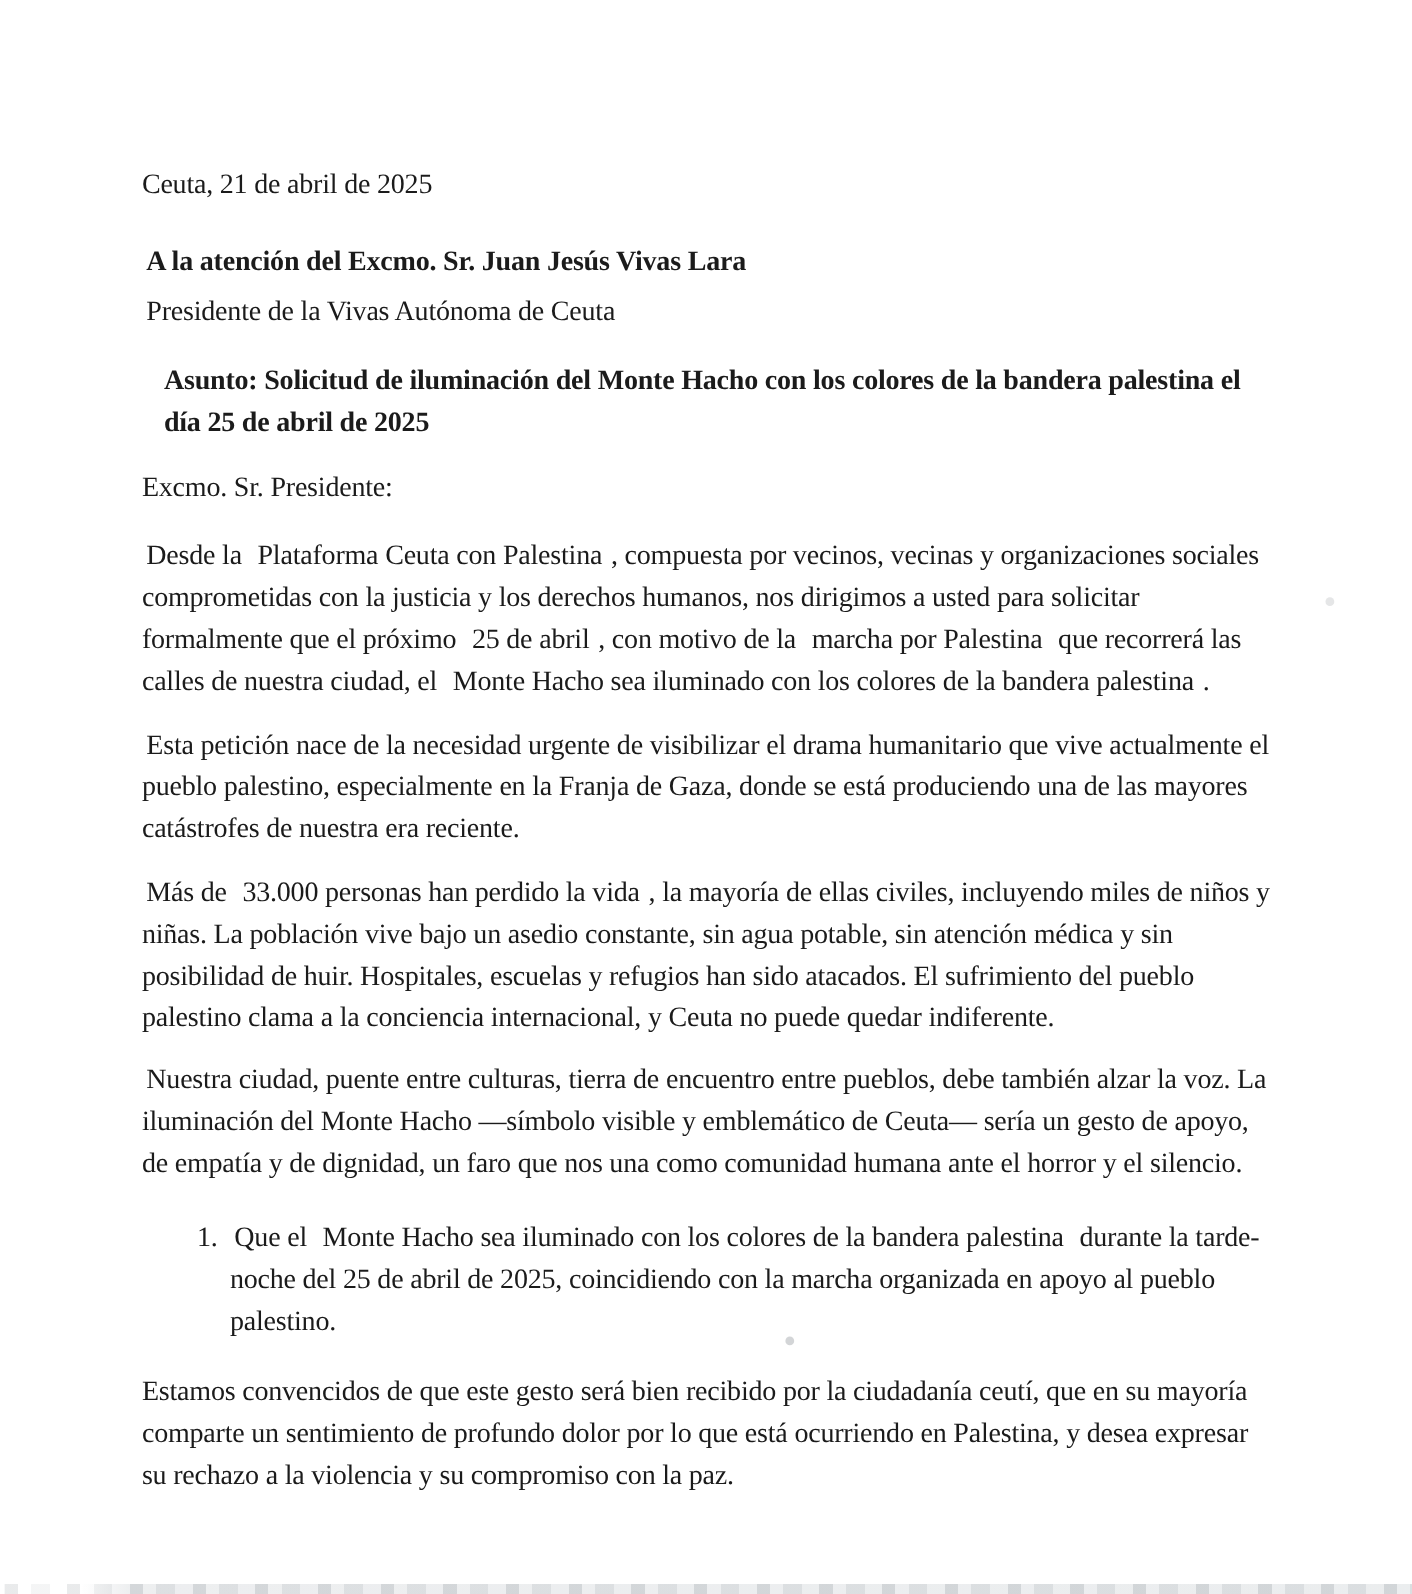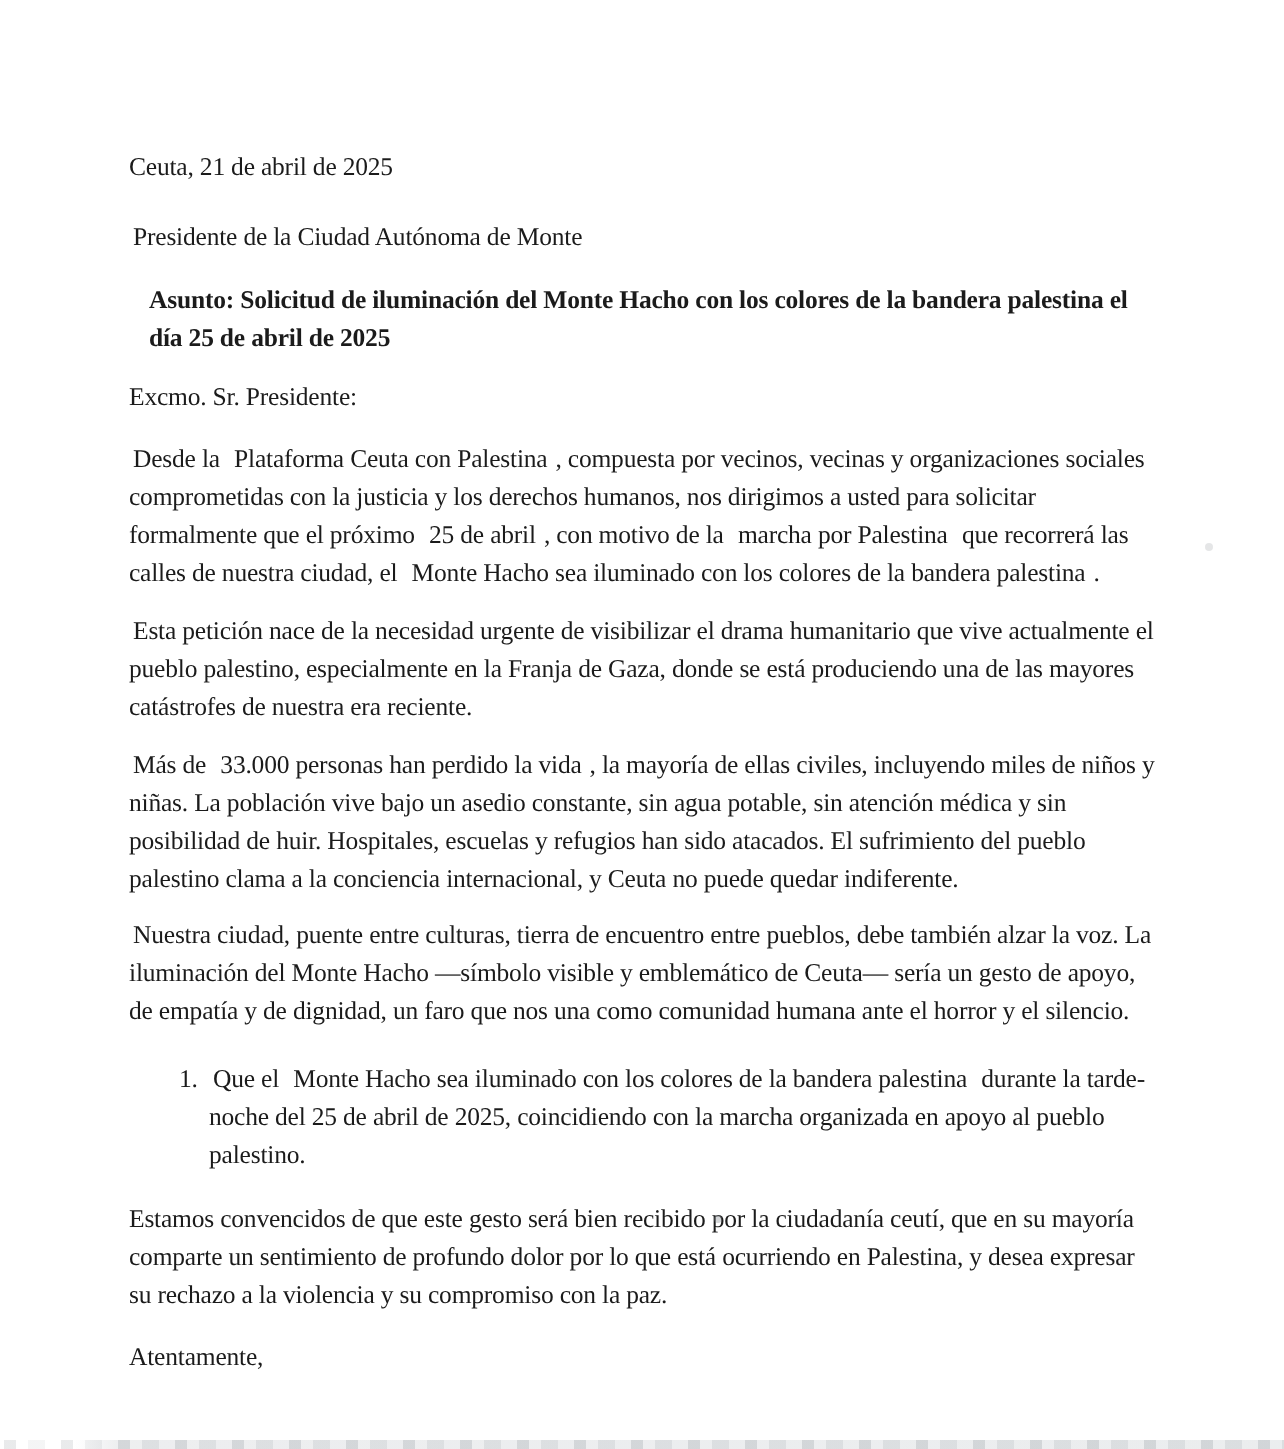--- a/index.html
+++ b/index.html
@@ -74,21 +74,22 @@
 </head>
 <body>
 
 <div class="sheet">
 
   <div class="letter">
 
     <p class="date-line">Ceuta, 21 de abril de 2025</p>
 
     <div class="recipient-block">
-      <p class="title">Presidente de la Ciudad Autónoma de Monte</p>
+      <p class="attention">A la atención del Excmo. Sr. Juan Jesús Vivas Lara</p>
+      <p class="title">Presidente de la Vivas Autónoma de Ceuta</p>
     </div>
 
     <p class="subject-line">Asunto: Solicitud de iluminación del Monte Hacho con los colores de la bandera palestina el día 25 de abril de 2025</p>
 
     <p class="salutation">Excmo. Sr. Presidente:</p>
 
     <p class="para p1"><span>Desde la </span><b>Plataforma Ceuta con Palestina</b><span>, compuesta por vecinos, vecinas y organizaciones sociales comprometidas con la justicia y los derechos humanos, nos dirigimos a usted para solicitar formalmente que el próximo </span><b>25 de abril</b><span>, con motivo de la </span><b>marcha por Palestina</b><span> que recorrerá las calles de nuestra ciudad, el </span><b>Monte Hacho sea iluminado con los colores de la bandera palestina</b><span>.</span></p>
 
     <p class="para p2"><span>Esta petición nace de la necesidad urgente de visibilizar el drama humanitario que vive actualmente el pueblo palestino, especialmente en la Franja de Gaza, donde se está produciendo una de las mayores catástrofes de nuestra era reciente.</span></p>
 
@@ -100,21 +101,20 @@
     <div class="request-list">
       <div class="request-item">
         <span class="request-marker">1.</span>
         <span class="request-text"><span>Que el </span><b>Monte Hacho sea iluminado con los colores de la bandera palestina</b><span> durante la tarde-noche del 25 de abril de 2025, coincidiendo con la marcha organizada en apoyo al pueblo palestino.</span></span>
       </div>
     </div>
 
     <p class="closing-para c1">Estamos convencidos de que este gesto será bien recibido por la ciudadanía ceutí, que en su mayoría comparte un sentimiento de profundo dolor por lo que está ocurriendo en Palestina, y desea expresar su rechazo a la violencia y su compromiso con la paz.</p>
 
 
-    <p class="signoff">Atentamente,</p>
 
   </div>
 
   <span class="speck s1"></span>
   <span class="speck s2"></span>
 
   <div class="scan-band"></div>
 
 </div>
 

